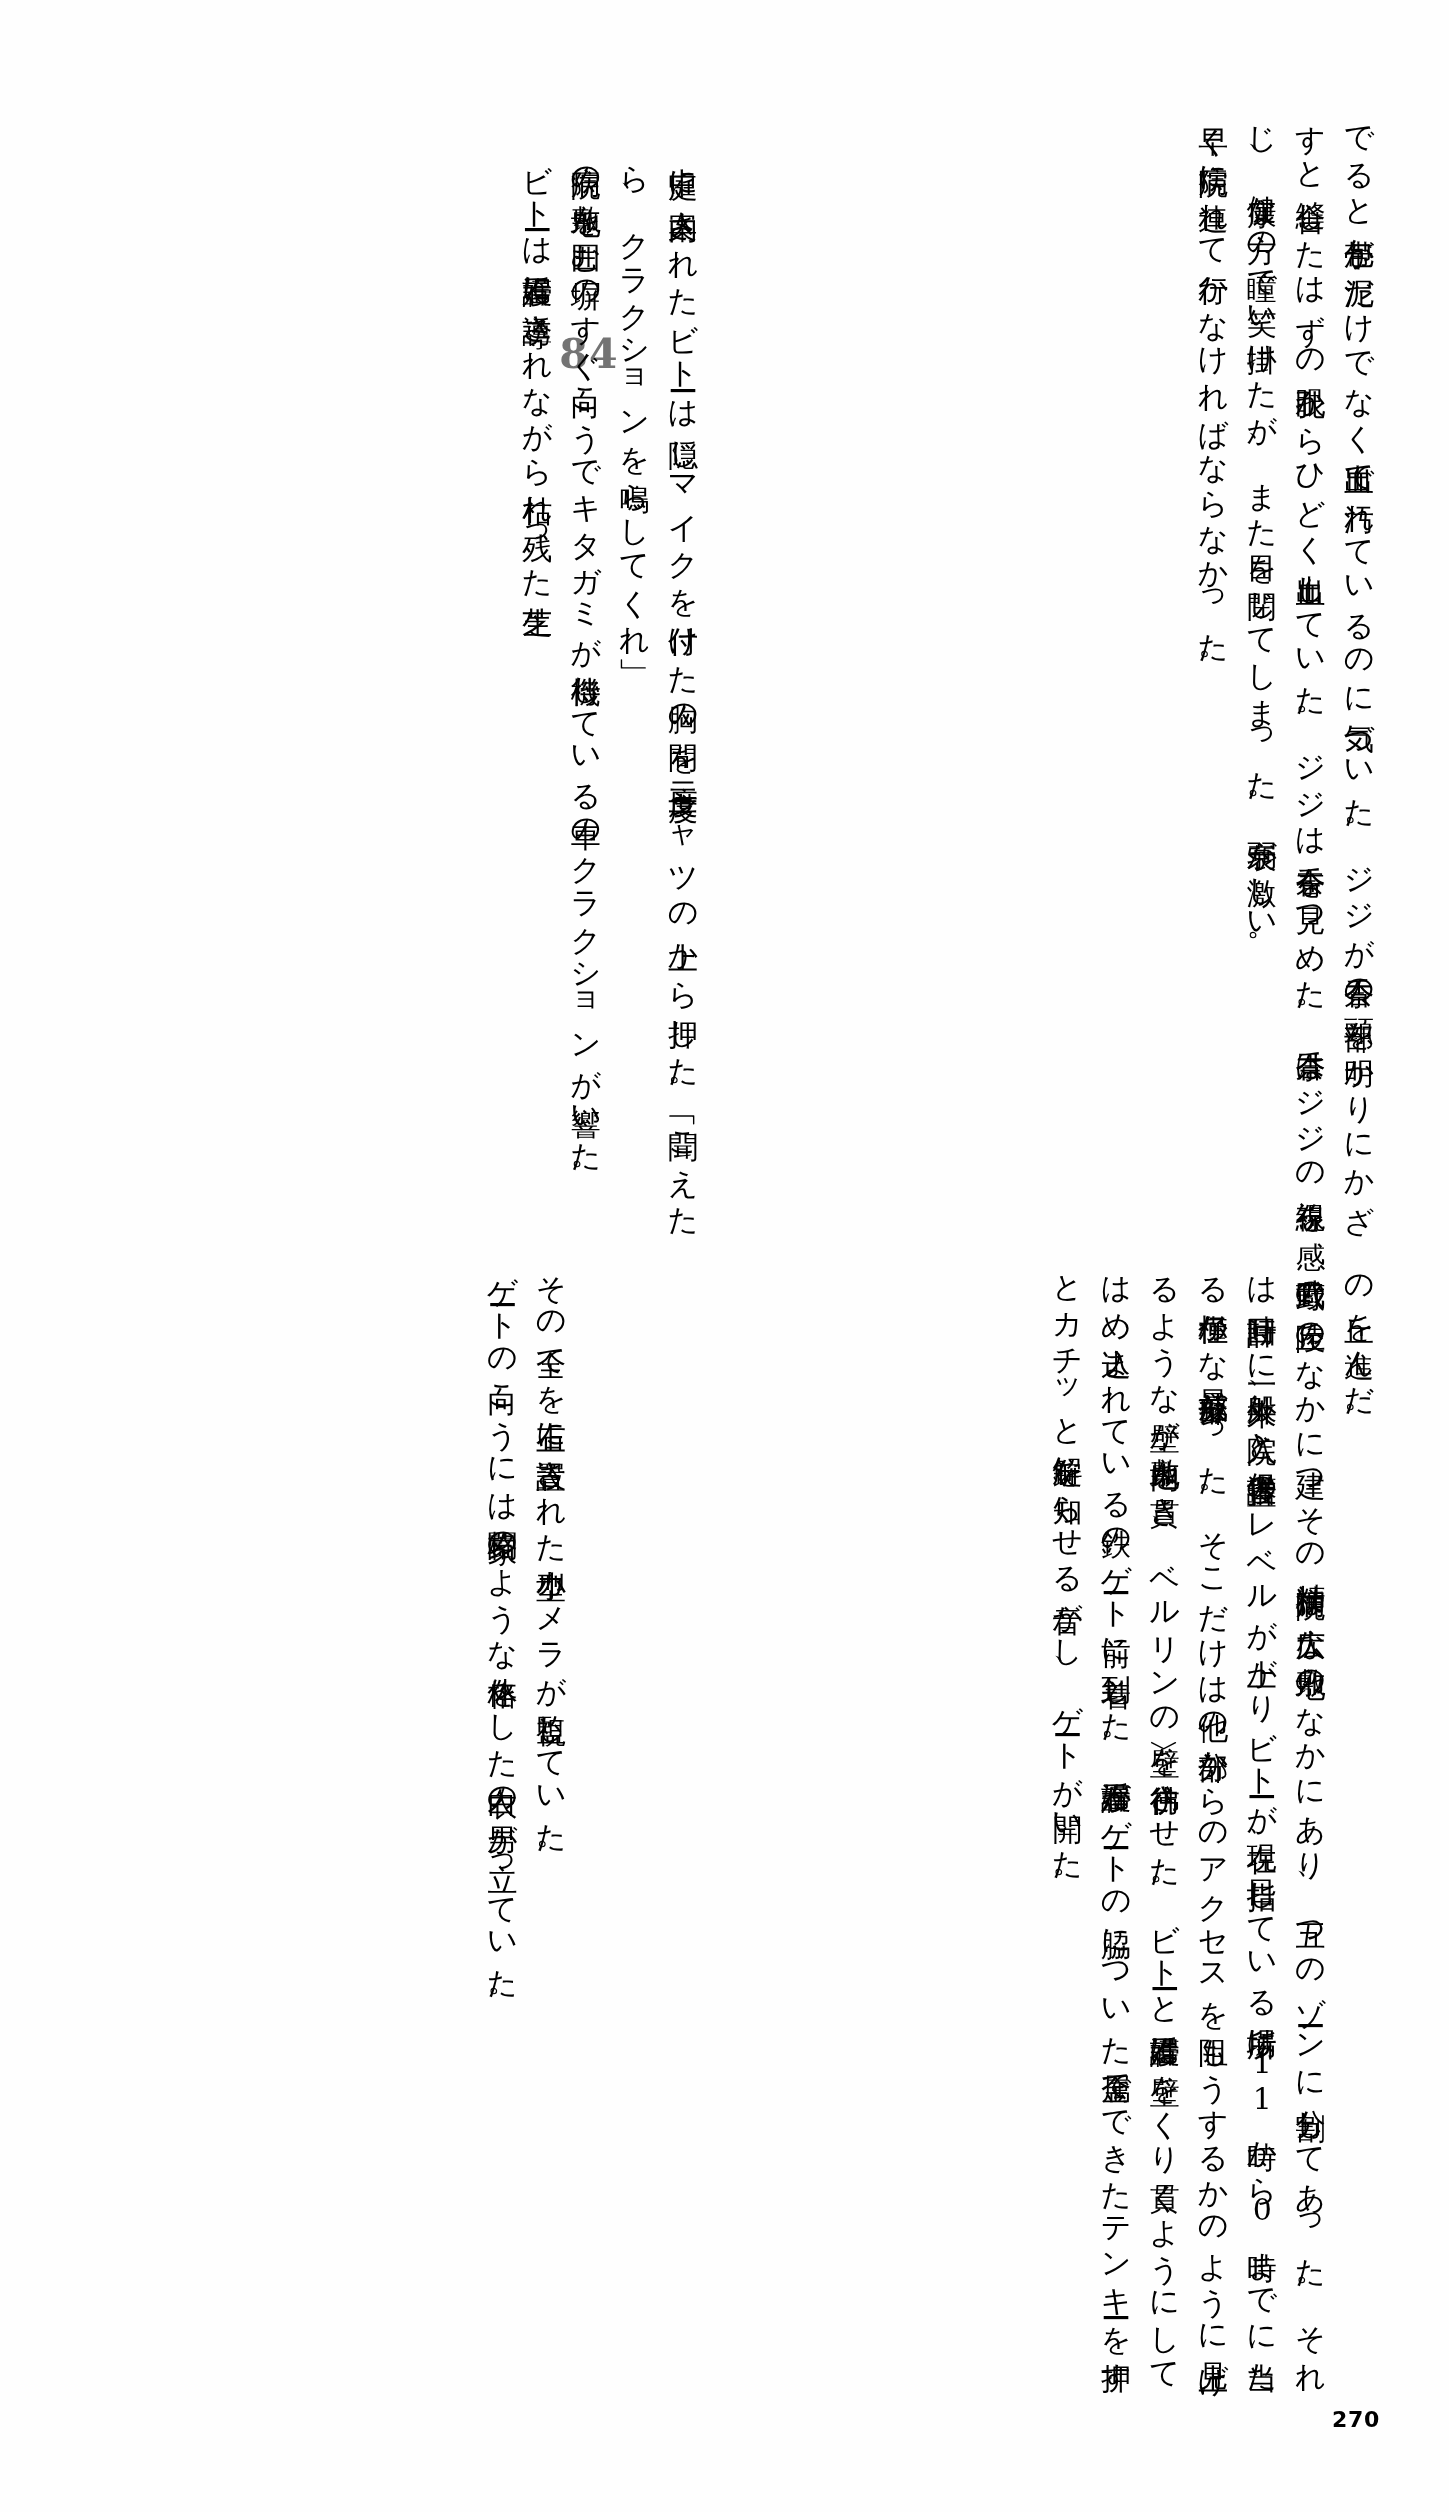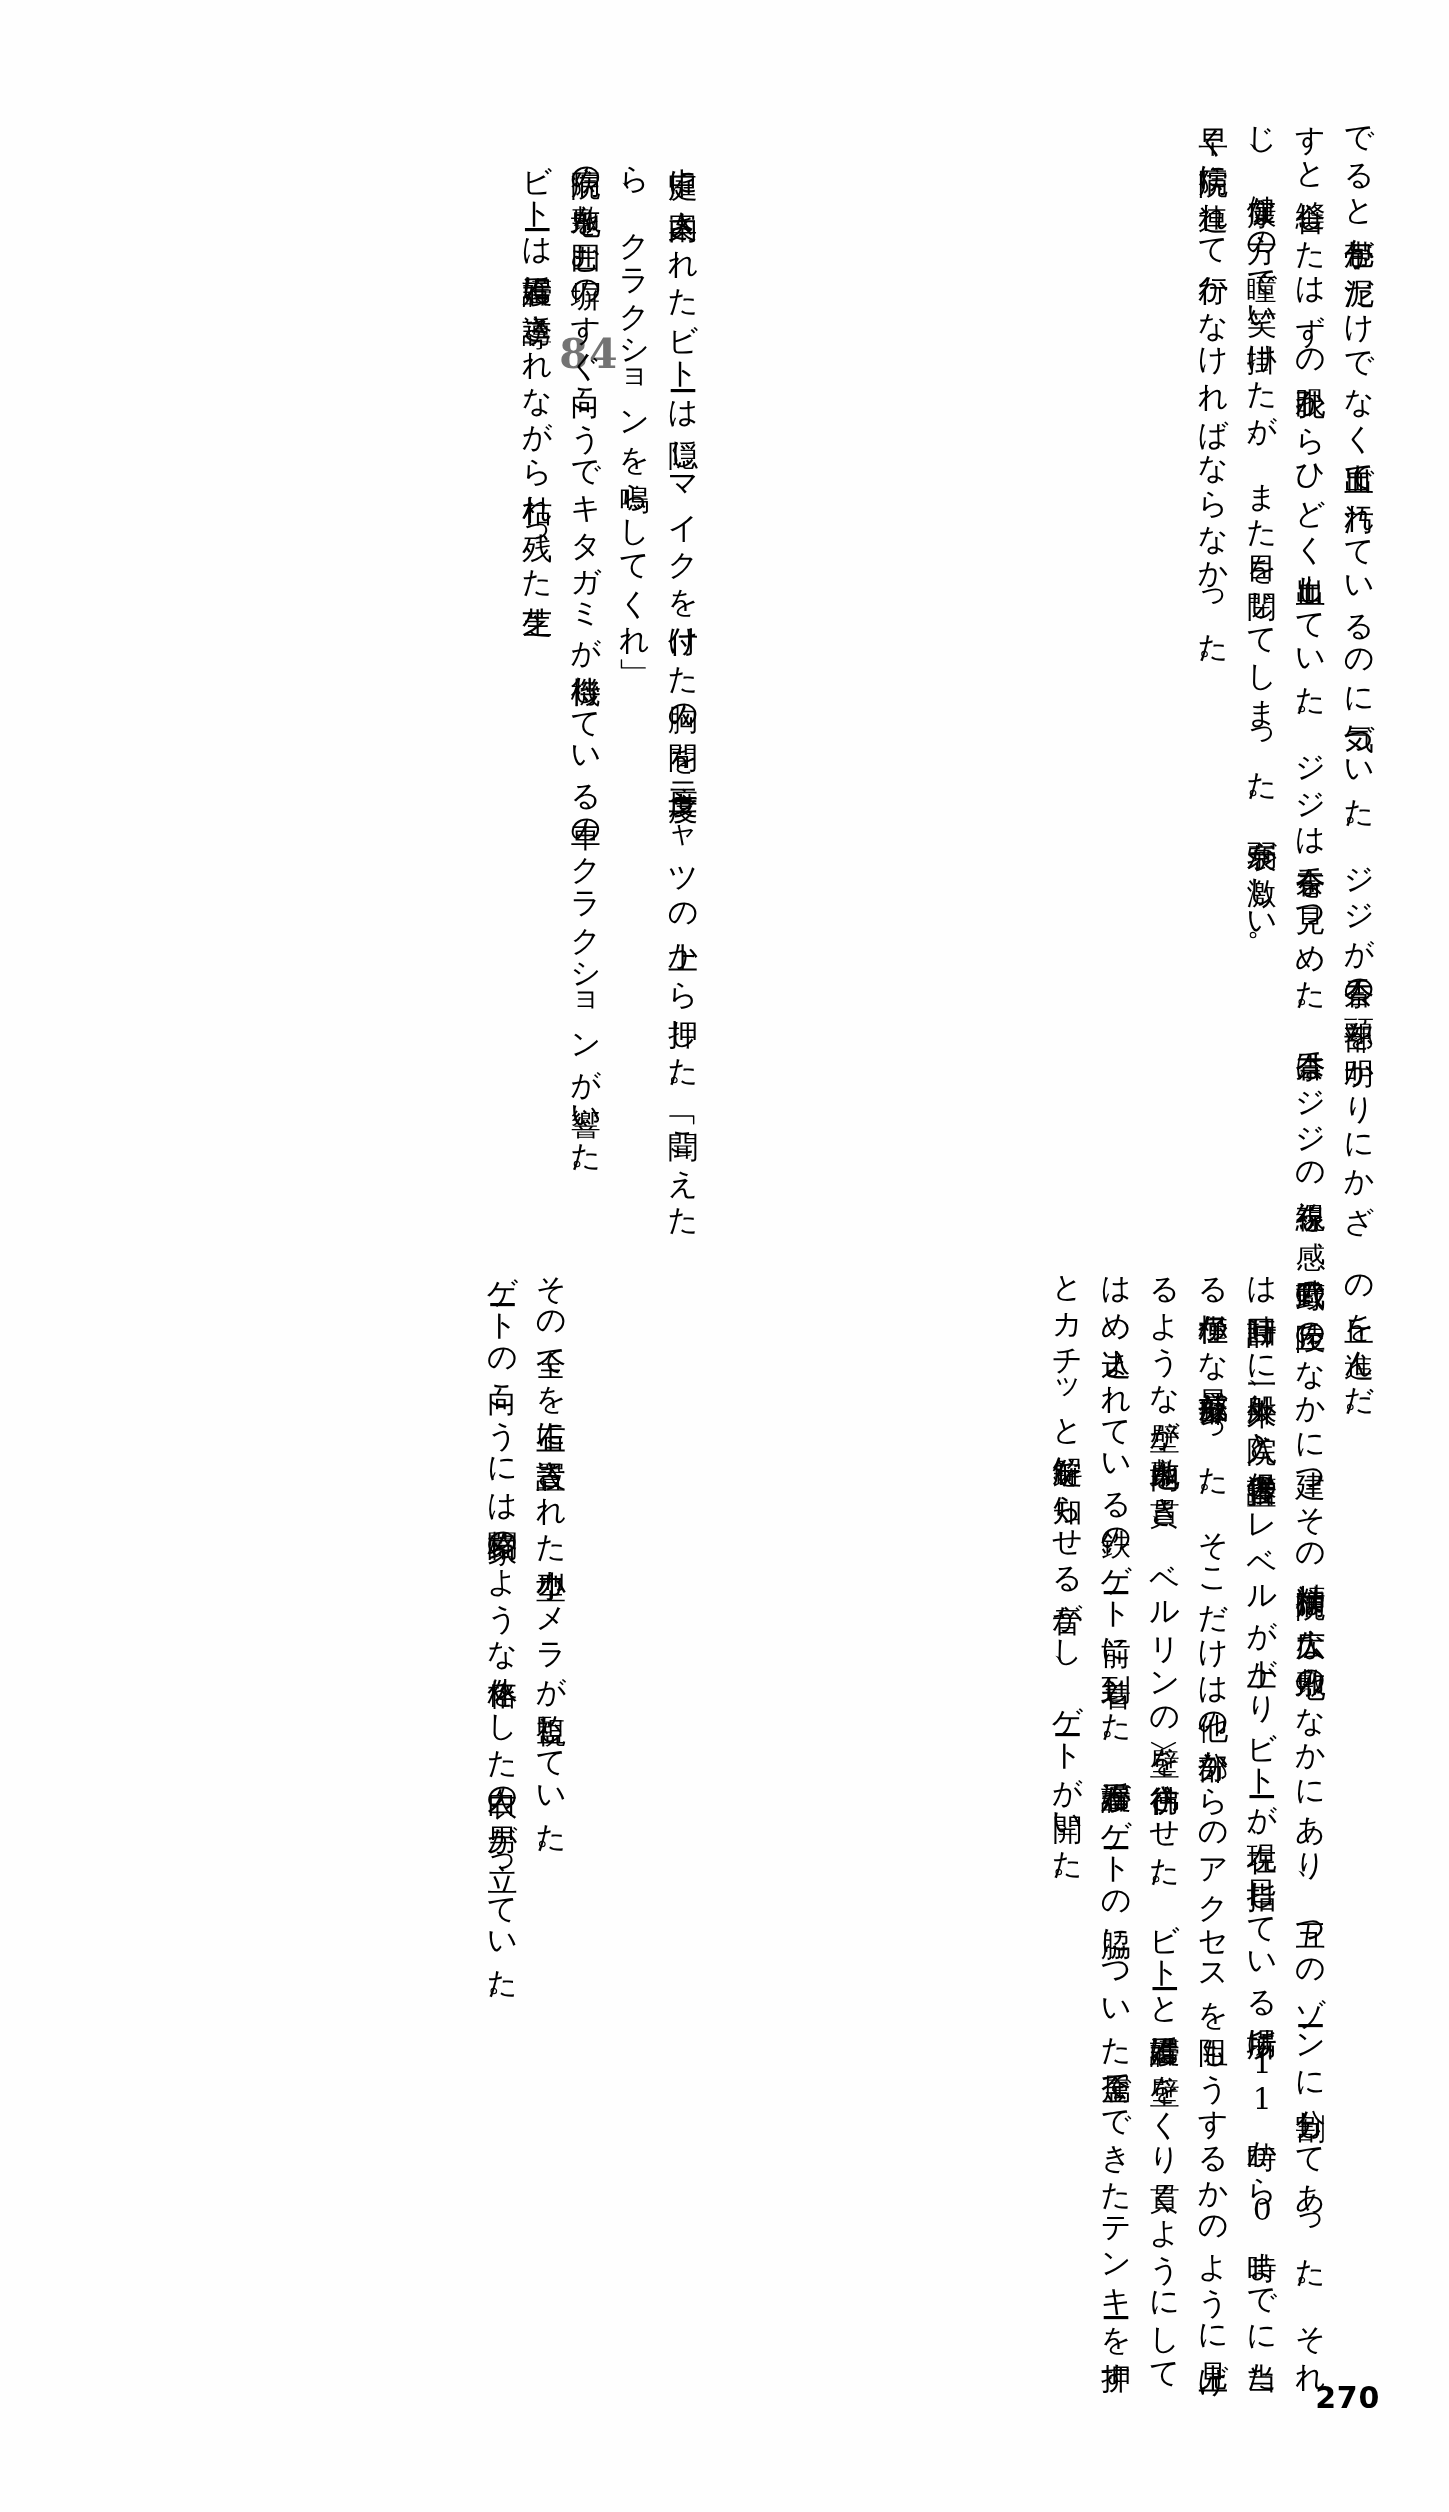--- a/index.html
+++ b/index.html
@@ -78,24 +78,24 @@
     font-family: "DejaVu Serif", "Liberation Serif", serif;
     font-size: 41px;
     font-weight: 700;
     letter-spacing: 1.4px;
     color: #737373;
   }
 
   
   #page-number {
     position: absolute;
-    bottom: 97px;
+    bottom: 80px;
     right: 70px;
     font-family: "DejaVu Sans", "Liberation Sans", sans-serif;
-    font-size: 30px;
+    font-size: 22px;
     font-weight: 700;
     letter-spacing: 0.7px;
     color: #000;
   }
 
   
   .paper-tone {
     position: absolute;
     inset: 0;
     background: #fefefe;

